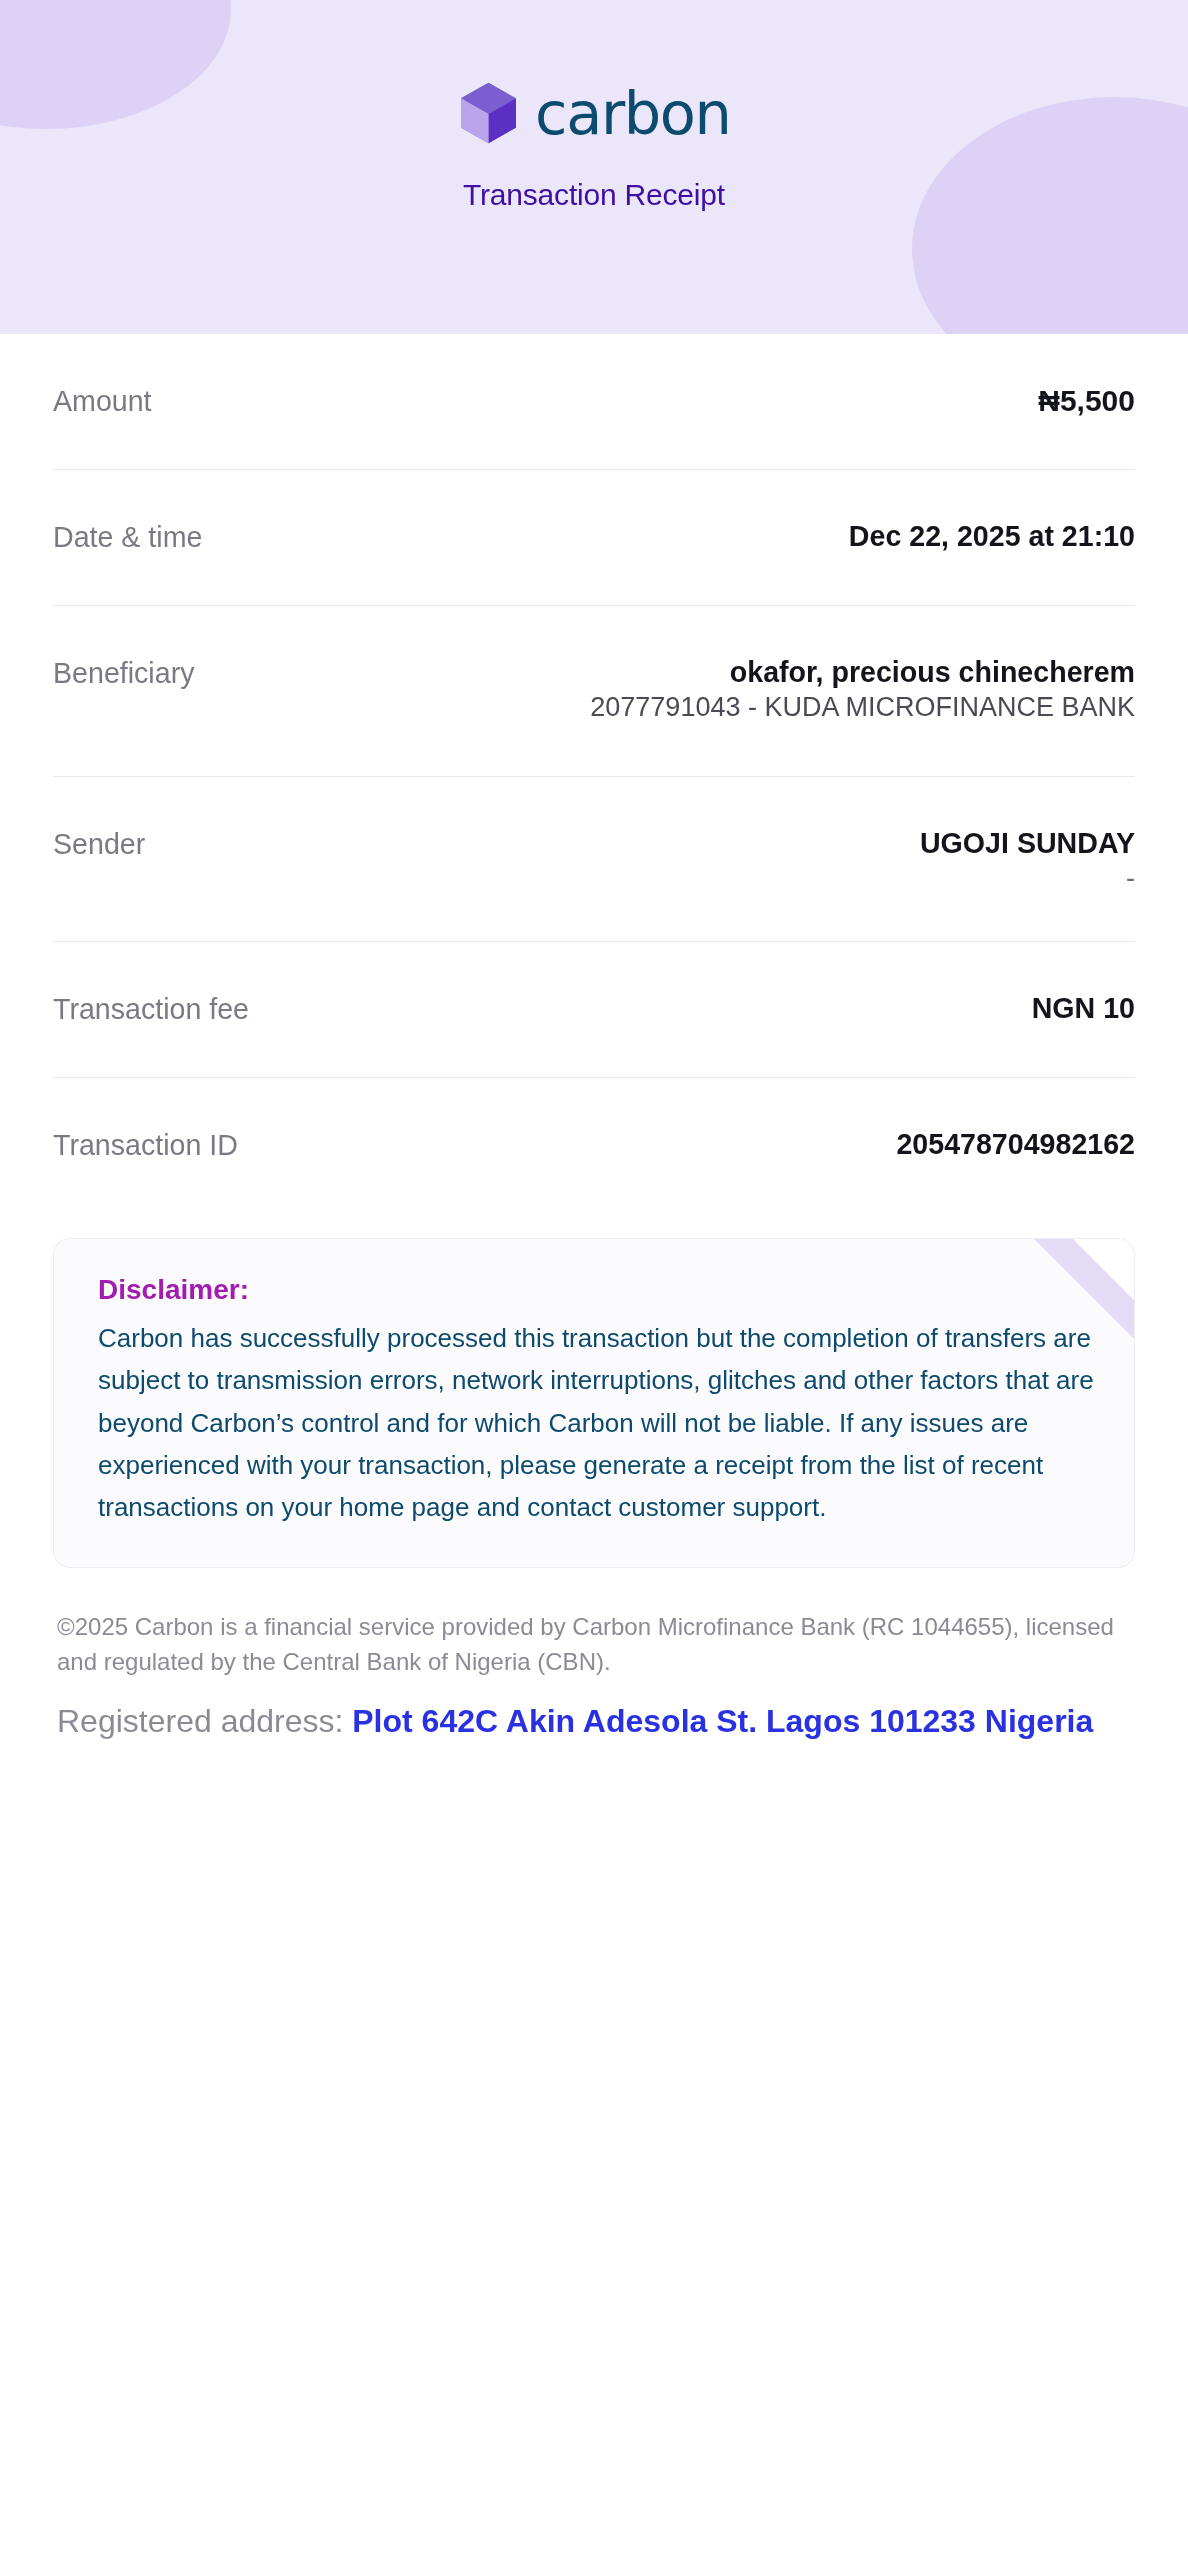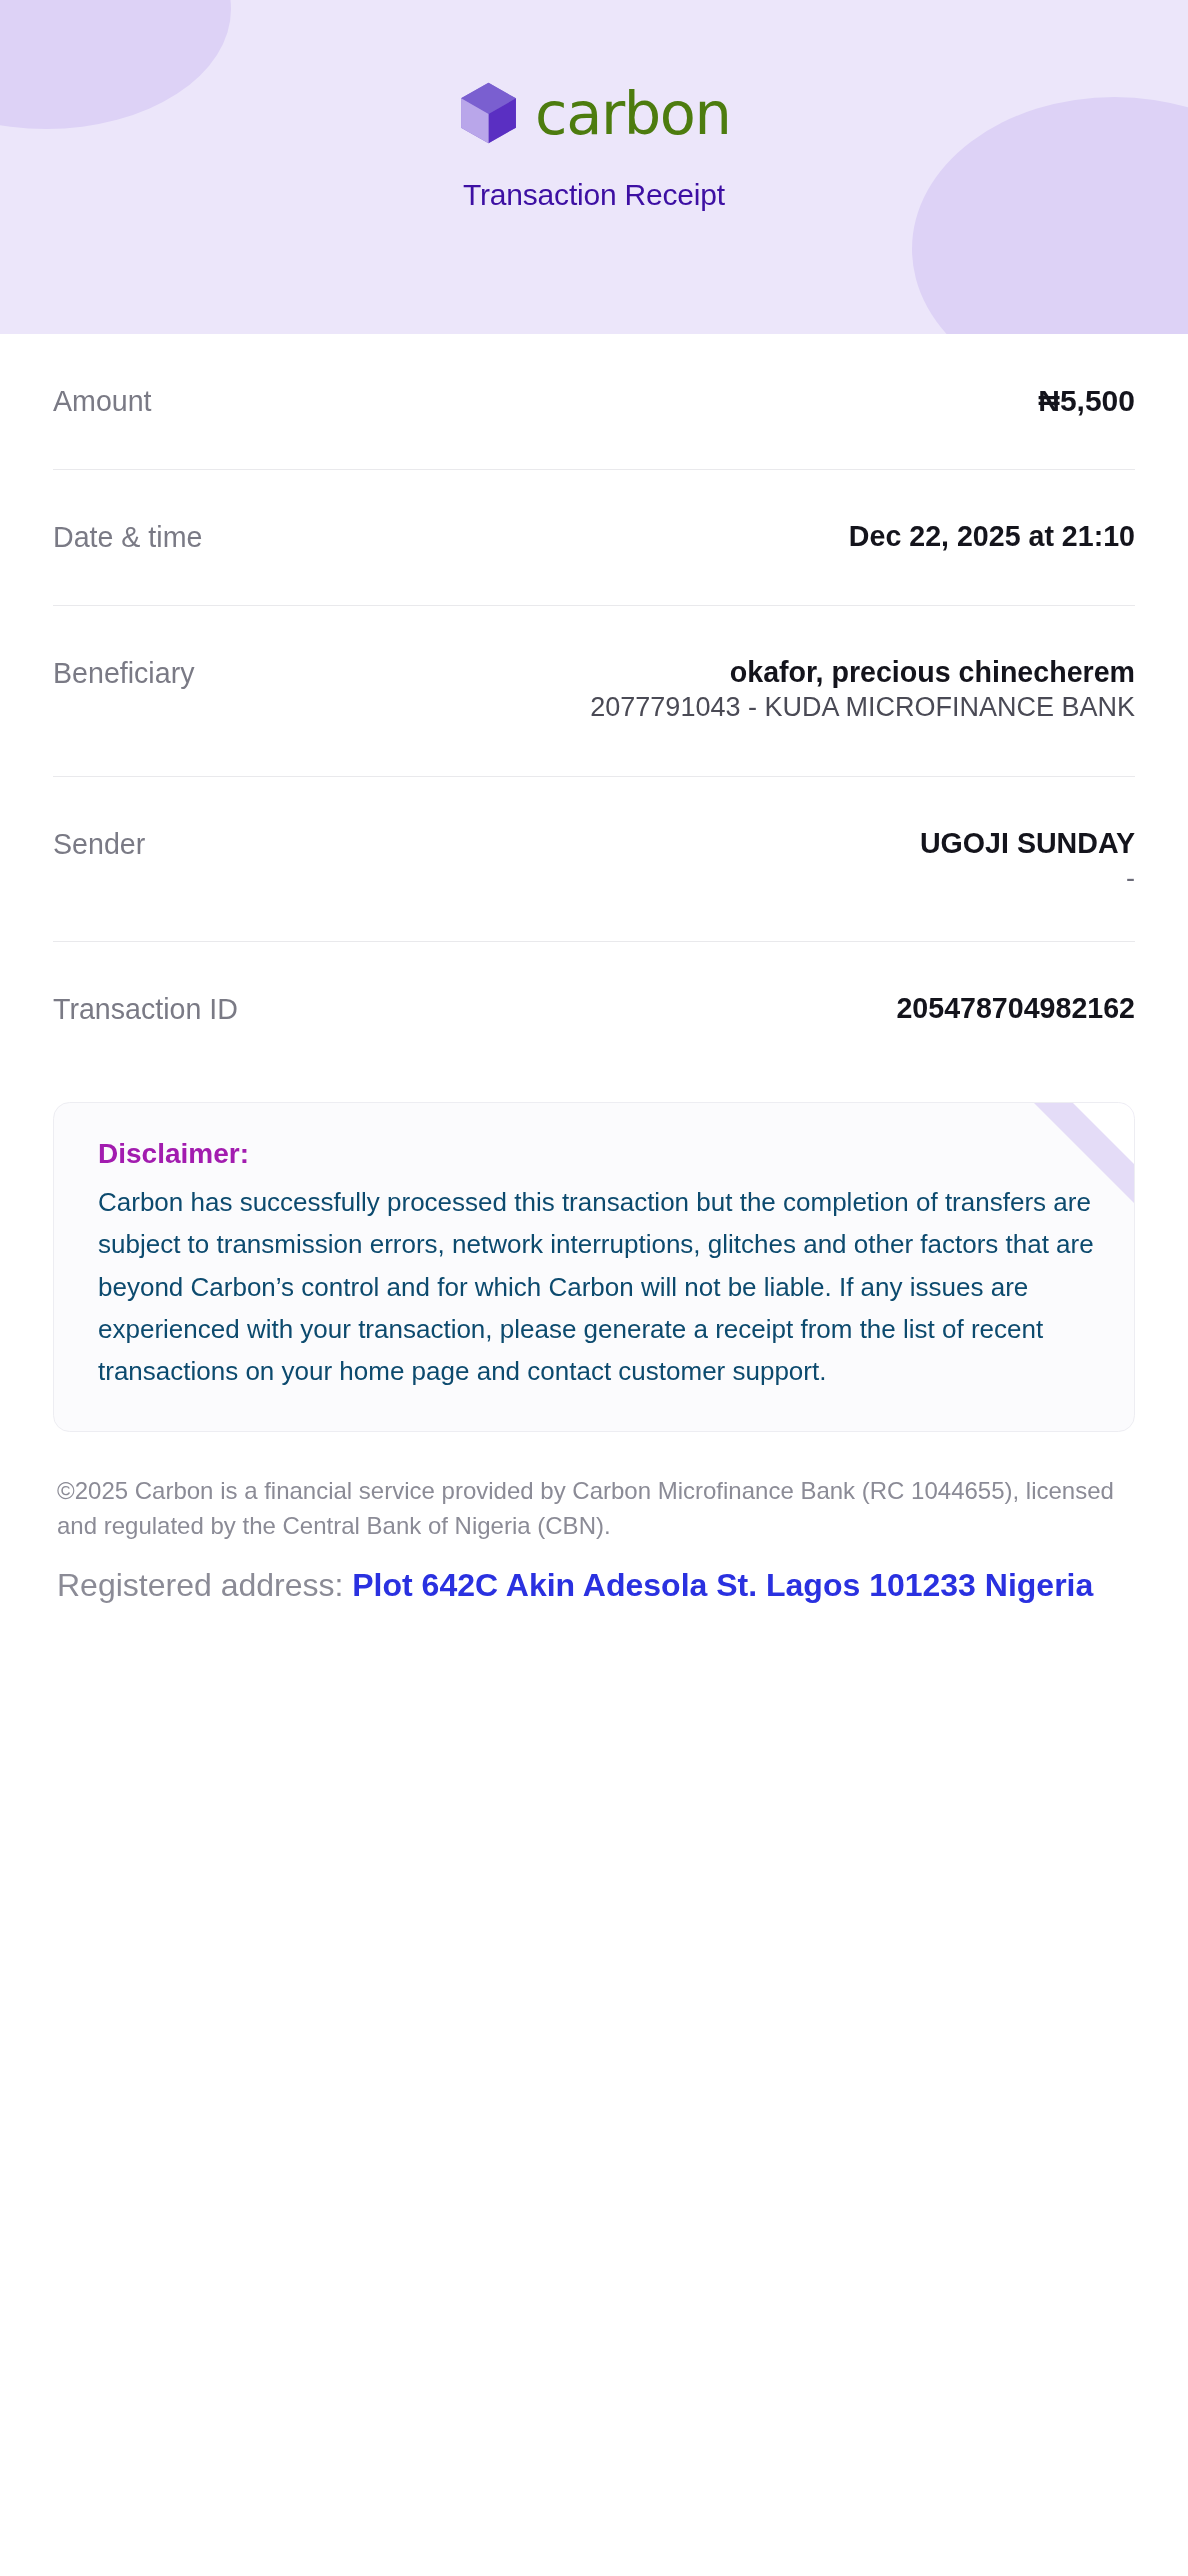--- a/index.html
+++ b/index.html
@@ -54,21 +54,21 @@
   .logo-row {
     display: flex;
     align-items: center;
     justify-content: center;
     gap: 16.6px;
   }
   .logo-mark { width: 61px; height: 64px; display: block; }
   .logo-word {
     font-size: 59px;
     font-weight: 400;
-    color: #4d7c0f;
+    color: #0c4a6e;
     letter-spacing: -1.4px;
     line-height: 1;
     font-family: "DejaVu Sans", sans-serif;
   }
   .receipt-title {
     margin-top: 33px;
     font-size: 30px;
     font-weight: 400;
     color: #3d0fa3;
     letter-spacing: -0.2px;
@@ -228,20 +228,24 @@
     </div>
 
     <div class="row row--sender">
       <div class="row-label">Sender</div>
       <div class="row-value">
         <span>UGOJI SUNDAY</span>
         <span class="row-sub">-</span>
       </div>
     </div>
 
+    <div class="row">
+      <div class="row-label">Transaction fee</div>
+      <div class="row-value">NGN 10</div>
+    </div>
 
     <div class="row">
       <div class="row-label">Transaction ID</div>
       <div class="row-value">205478704982162</div>
     </div>
 
   </div>
 
   <div class="disclaimer-wrap">
     <div class="disclaimer">

